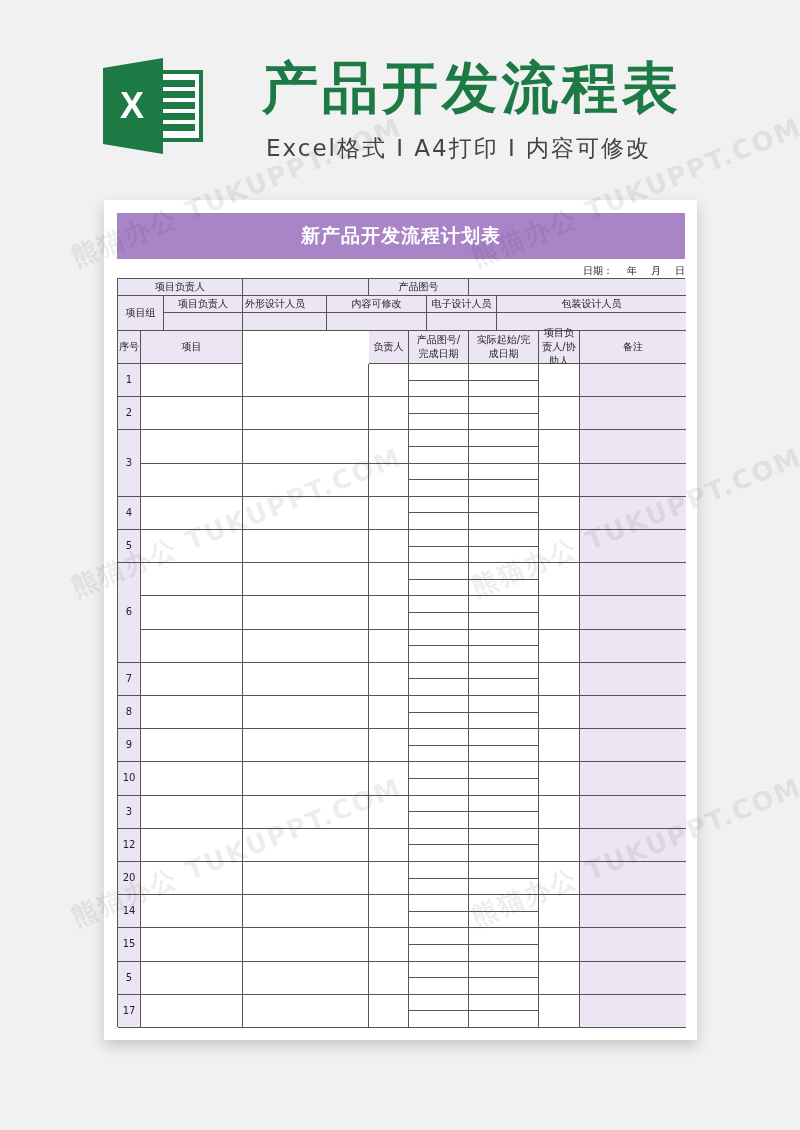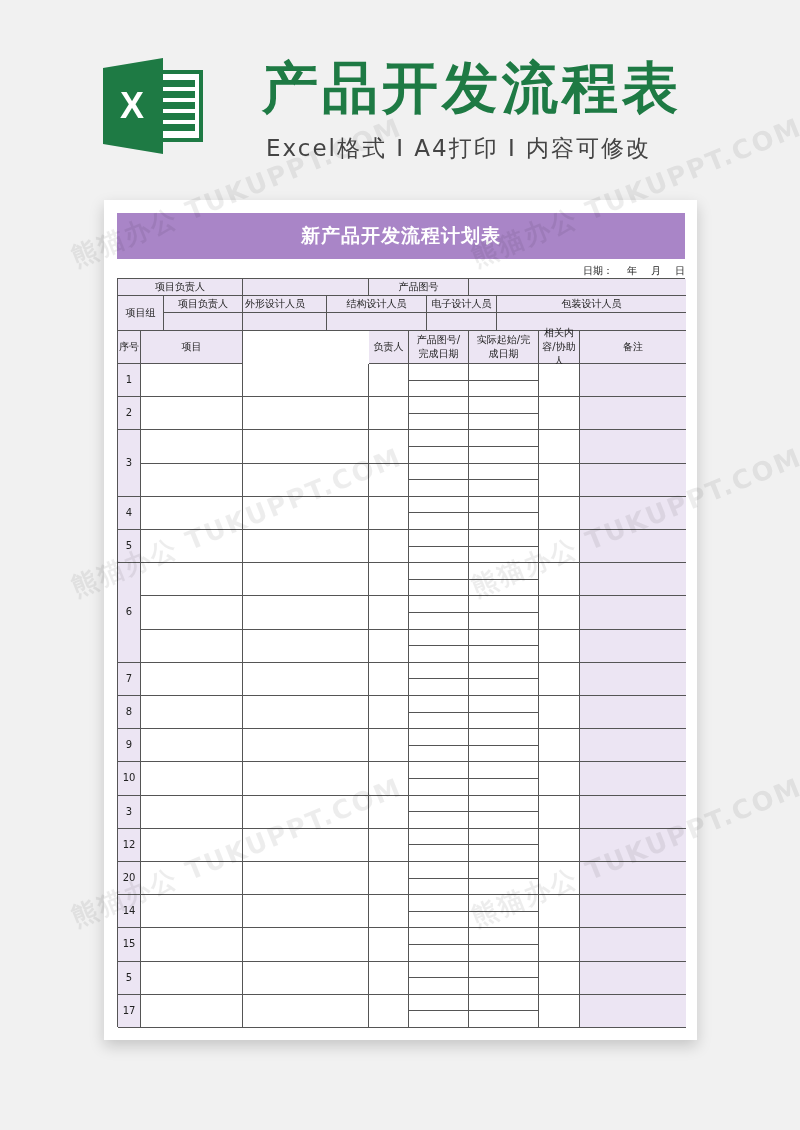--- a/index.html
+++ b/index.html
@@ -53,35 +53,35 @@
 <div class="grid" id="grid">
 
   <div class="c hd" style="left:0;top:0;width:125px;height:17px">项目负责人</div>
   <div class="c hd" style="left:125px;top:0;width:126px;height:17px"></div>
   <div class="c hd" style="left:251px;top:0;width:100px;height:17px">产品图号</div>
   <div class="c hd" style="left:351px;top:0;width:217px;height:17px;border-right:none"></div>
 
   <div class="c hd" style="left:0;top:17px;width:46px;height:35px">项目组</div>
   <div class="c hd" style="left:46px;top:17px;width:79px;height:17px">项目负责人</div>
   <div class="c hd" style="left:125px;top:17px;width:84px;height:17px;justify-content:flex-start;padding-left:2px">外形设计人员</div>
-  <div class="c hd" style="left:209px;top:17px;width:100px;height:17px">结构设计人员</div>
+  <div class="c hd" style="left:209px;top:17px;width:100px;height:17px">内容可修改</div>
   <div class="c hd" style="left:309px;top:17px;width:70px;height:17px">电子设计人员</div>
   <div class="c hd" style="left:379px;top:17px;width:189px;height:17px;border-right:none">包装设计人员</div>
   <div class="c hd" style="left:46px;top:34px;width:79px;height:18px"></div>
   <div class="c hd" style="left:125px;top:34px;width:84px;height:18px"></div>
   <div class="c hd" style="left:209px;top:34px;width:100px;height:18px"></div>
   <div class="c hd" style="left:309px;top:34px;width:70px;height:18px"></div>
   <div class="c hd" style="left:379px;top:34px;width:189px;height:18px;border-right:none"></div>
 
   <div class="c hd" style="left:0;top:52px;width:23px;height:33px">序号</div>
   <div class="c hd" style="left:23px;top:52px;width:102px;height:33px">项目</div>
   <div class="c hd" style="left:251px;top:52px;width:40px;height:33px">负责人</div>
   <div class="c hd" style="left:291px;top:52px;width:60px;height:33px;padding:0 3px">产品图号/完成日期</div>
   <div class="c hd" style="left:351px;top:52px;width:70px;height:33px;padding:0 4px">实际起始/完成日期</div>
-  <div class="c hd" style="left:421px;top:52px;width:41px;height:33px;padding:0 2px">相关内容/协助人</div>
+  <div class="c hd" style="left:421px;top:52px;width:41px;height:33px;padding:0 2px">项目负责人/协助人</div>
   <div class="c hd" style="left:462px;top:52px;width:106px;height:33px;border-right:none">备注</div>
 
 <div class="c lv" style="left: 0px; top: 85px; width: 23px; height: 33.2px;">1</div>
     <div class="c wh" style="left: 23px; top: 85px; width: 102px; height: 33.2px;"></div>
     <div class="c wh" style="left: 125px; top: 85px; width: 126px; height: 33.2px;"></div>
     <div class="c wh" style="left: 251px; top: 85px; width: 40px; height: 33.2px;"></div>
     <div class="c wh" style="left: 291px; top: 85px; width: 60px; height: 16.6px;"></div>
     <div class="c wh" style="left: 291px; top: 101.6px; width: 60px; height: 16.6px;"></div>
     <div class="c wh" style="left: 351px; top: 85px; width: 70px; height: 16.6px;"></div>
     <div class="c wh" style="left: 351px; top: 101.6px; width: 70px; height: 16.6px;"></div>

